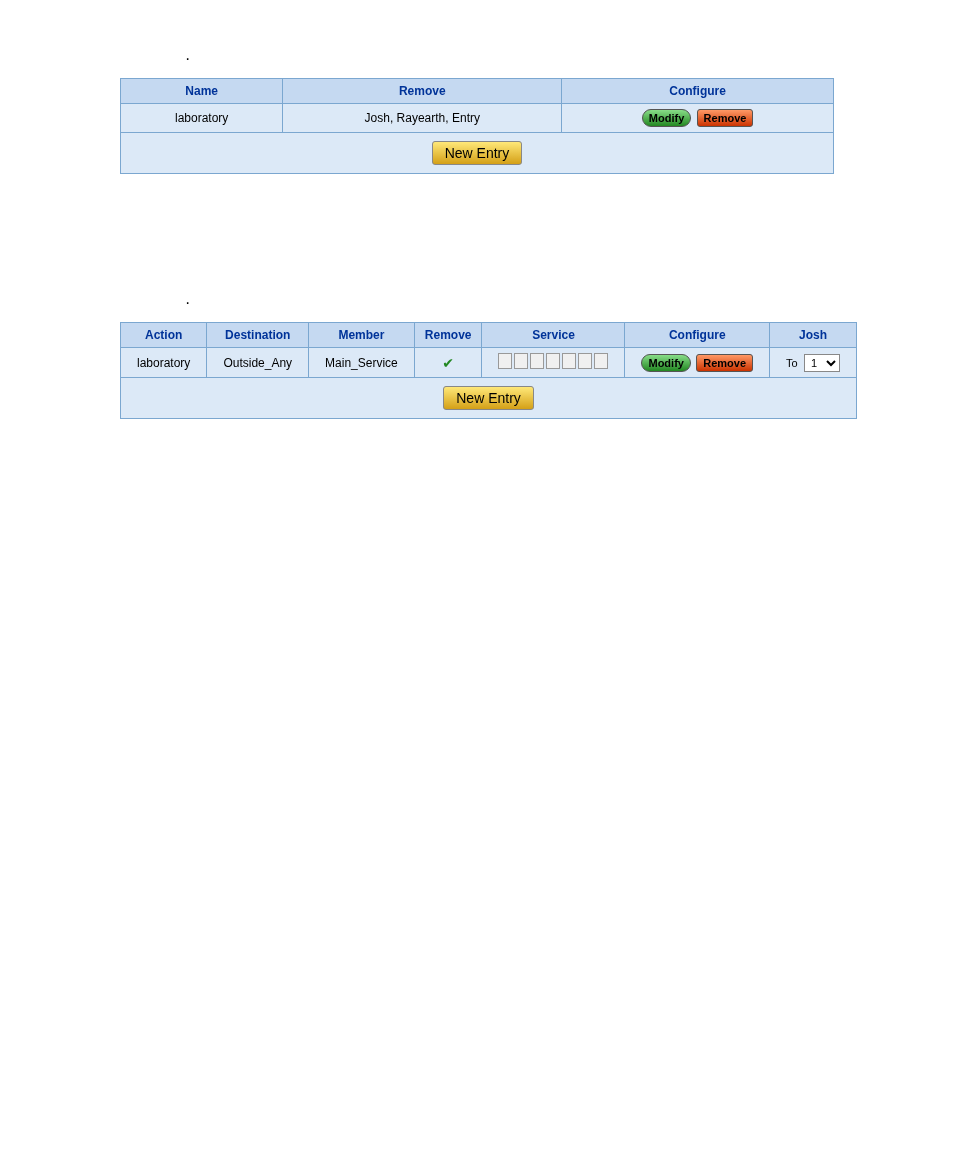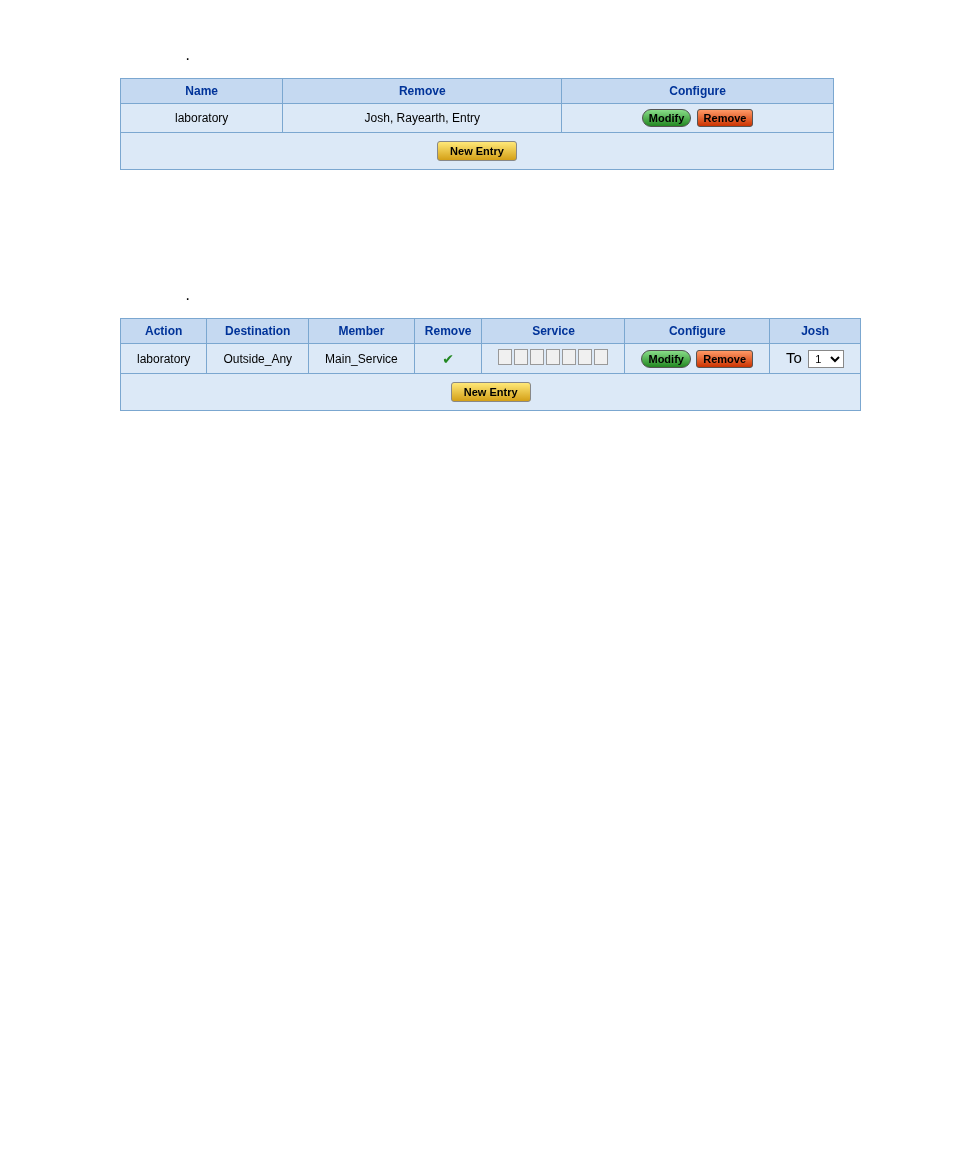--- a/index.html
+++ b/index.html
@@ -59,22 +59,22 @@
       border: 1px solid #7ba7d0;
     }
 
     
     .btn-new-entry {
       display: inline-block;
       padding: 3px 12px;
       background: linear-gradient(to bottom, #ffe878, #d4a017);
       border: 1px solid #888;
       border-radius: 3px;
-      font-size: 11px;
-      font-weight: bold;
+      font-size: 14px;
+      font-weight: normal;
       color: #000;
       cursor: pointer;
       text-decoration: none;
     }
 
     .btn-modify {
       display: inline-block;
       padding: 2px 6px;
       background: linear-gradient(to bottom, #88dd88, #228822);
       border: 1px solid #555;
@@ -111,21 +111,21 @@
       background: #f0f0f0;
       display: inline-block;
     }
 
     
     .move-cell {
       white-space: nowrap;
     }
 
     .move-to-label {
-      font-size: 15px;
+      font-size: 11px;
       margin-right: 3px;
     }
 
     .move-select {
       font-size: 11px;
       padding: 1px 2px;
       border: 1px solid #888;
       background: #fff;
       width: 36px;
     }

